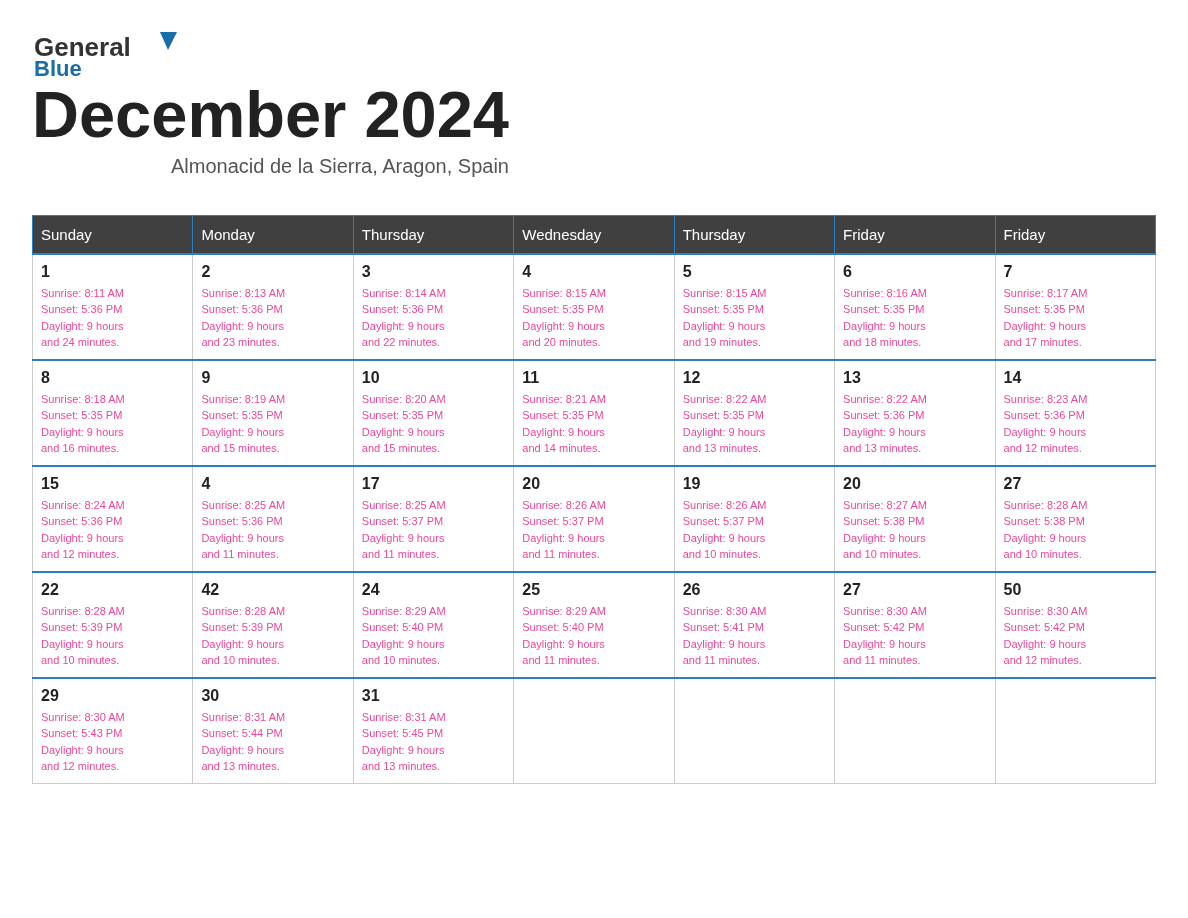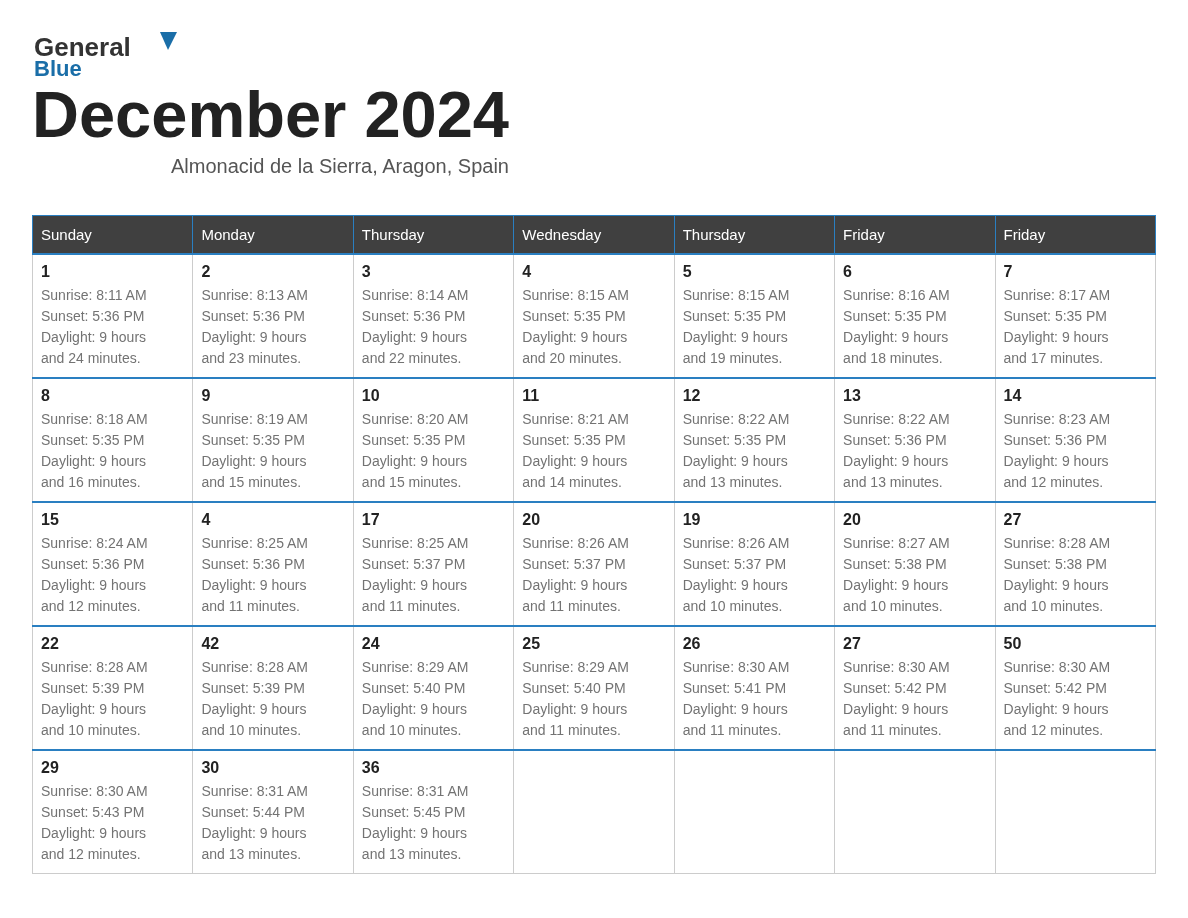--- a/index.html
+++ b/index.html
@@ -61,23 +61,23 @@
       min-height: 100px;
     }
     .day-number {
       font-size: 16px;
       font-weight: bold;
       color: #222;
       display: block;
       margin-bottom: 4px;
     }
     .day-info {
-      font-size: 14px;
+      font-size: 11px;
       line-height: 1.5;
-      color: #737373;
+      color: #ec4899;
     }
     .empty-cell {
       background: #fff;
     }
     tr.week-row td {
       border-top: 2px solid #2a7fc1;
     }
     .logo-row {
       display: flex;
       align-items: center;
@@ -242,21 +242,21 @@
       <tr class="week-row">
         <td>
           <span class="day-number">29</span>
           <div class="day-info">Sunrise: 8:30 AM<br>Sunset: 5:43 PM<br>Daylight: 9 hours<br>and 12 minutes.</div>
         </td>
         <td>
           <span class="day-number">30</span>
           <div class="day-info">Sunrise: 8:31 AM<br>Sunset: 5:44 PM<br>Daylight: 9 hours<br>and 13 minutes.</div>
         </td>
         <td>
-          <span class="day-number">36</span>
+          <span class="day-number">31</span>
           <div class="day-info">Sunrise: 8:31 AM<br>Sunset: 5:45 PM<br>Daylight: 9 hours<br>and 13 minutes.</div>
         </td>
         <td class="empty-cell"></td>
         <td class="empty-cell"></td>
         <td class="empty-cell"></td>
         <td class="empty-cell"></td>
       </tr>
     </tbody>
 </table>
 

